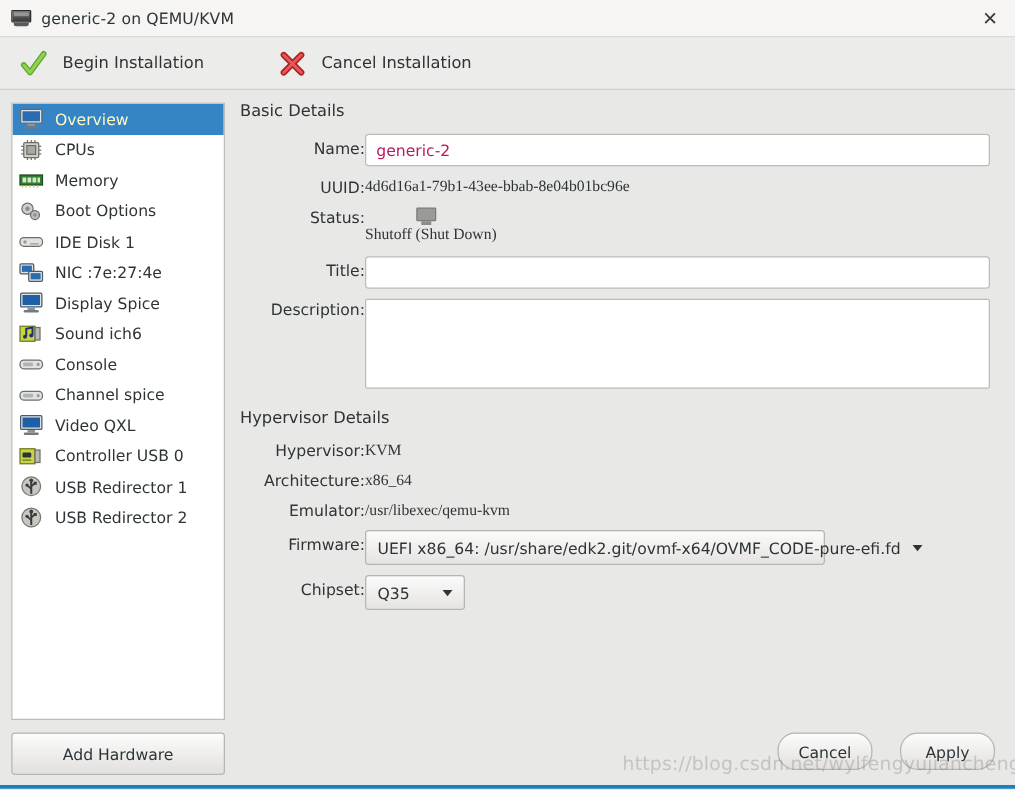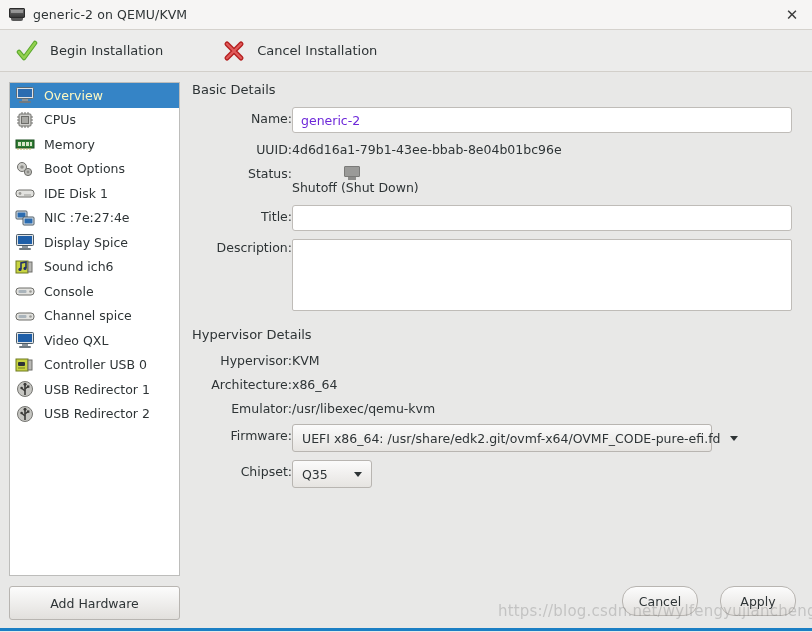--- a/index.html
+++ b/index.html
@@ -200,21 +200,21 @@
   .field-label.tight { padding-top: 1px; }
   .text-input {
     height: 26px;
     border: 1px solid #bfbcb8;
     background: #ffffff;
     border-radius: 3px;
     box-sizing: border-box;
     padding: 12px 8px;
     font-family: "DejaVu Sans", "Liberation Sans", sans-serif;
     font-size: 12.5px;
-    color: #6d28d9;
+    color: #be185d;
     line-height: 24px;
     width: 500px;
     outline: none;
   }
   .textarea-input {
     height: 72px;
     border: 1px solid #bfbcb8;
     background: #ffffff;
     border-radius: 2px;
     box-sizing: border-box;
@@ -223,20 +223,21 @@
     font-size: 12.5px;
     color: #2e3436;
     width: 500px;
     resize: none;
     outline: none;
   }
   .static-value {
     font-size: 12.5px;
     color: #2e3436;
     padding-top: 1px;
+    font-family: Liberation Serif, serif;
   }
   .status-value {
     display: flex;
     align-items: center;
     flex-direction: column;
   }
   .status-icon {
     width: 16px; height: 14px;
     position: relative;
     margin-right: 7px;
@@ -274,21 +275,21 @@
   }
   .dropdown .dd-text { margin-right: 10px; }
   .dropdown .arrow {
     width: 0; height: 0;
     border-left: 4.5px solid transparent;
     border-right: 4.5px solid transparent;
     border-top: 5px solid #2e3436;
     margin-left: auto;
     flex: none;
   }
-  .dd-firmware { width: 420px; }
+  .dd-firmware { width: 368px; }
   .dd-chipset  { width: 80px; }
 
   
   .bottom-btn {
     position: absolute;
     top: 586px;
     height: 30px;
     width: 76px;
     background: linear-gradient(#fcfcfc, #e2e0dd);
     border: 1px solid #b8b5b1;

